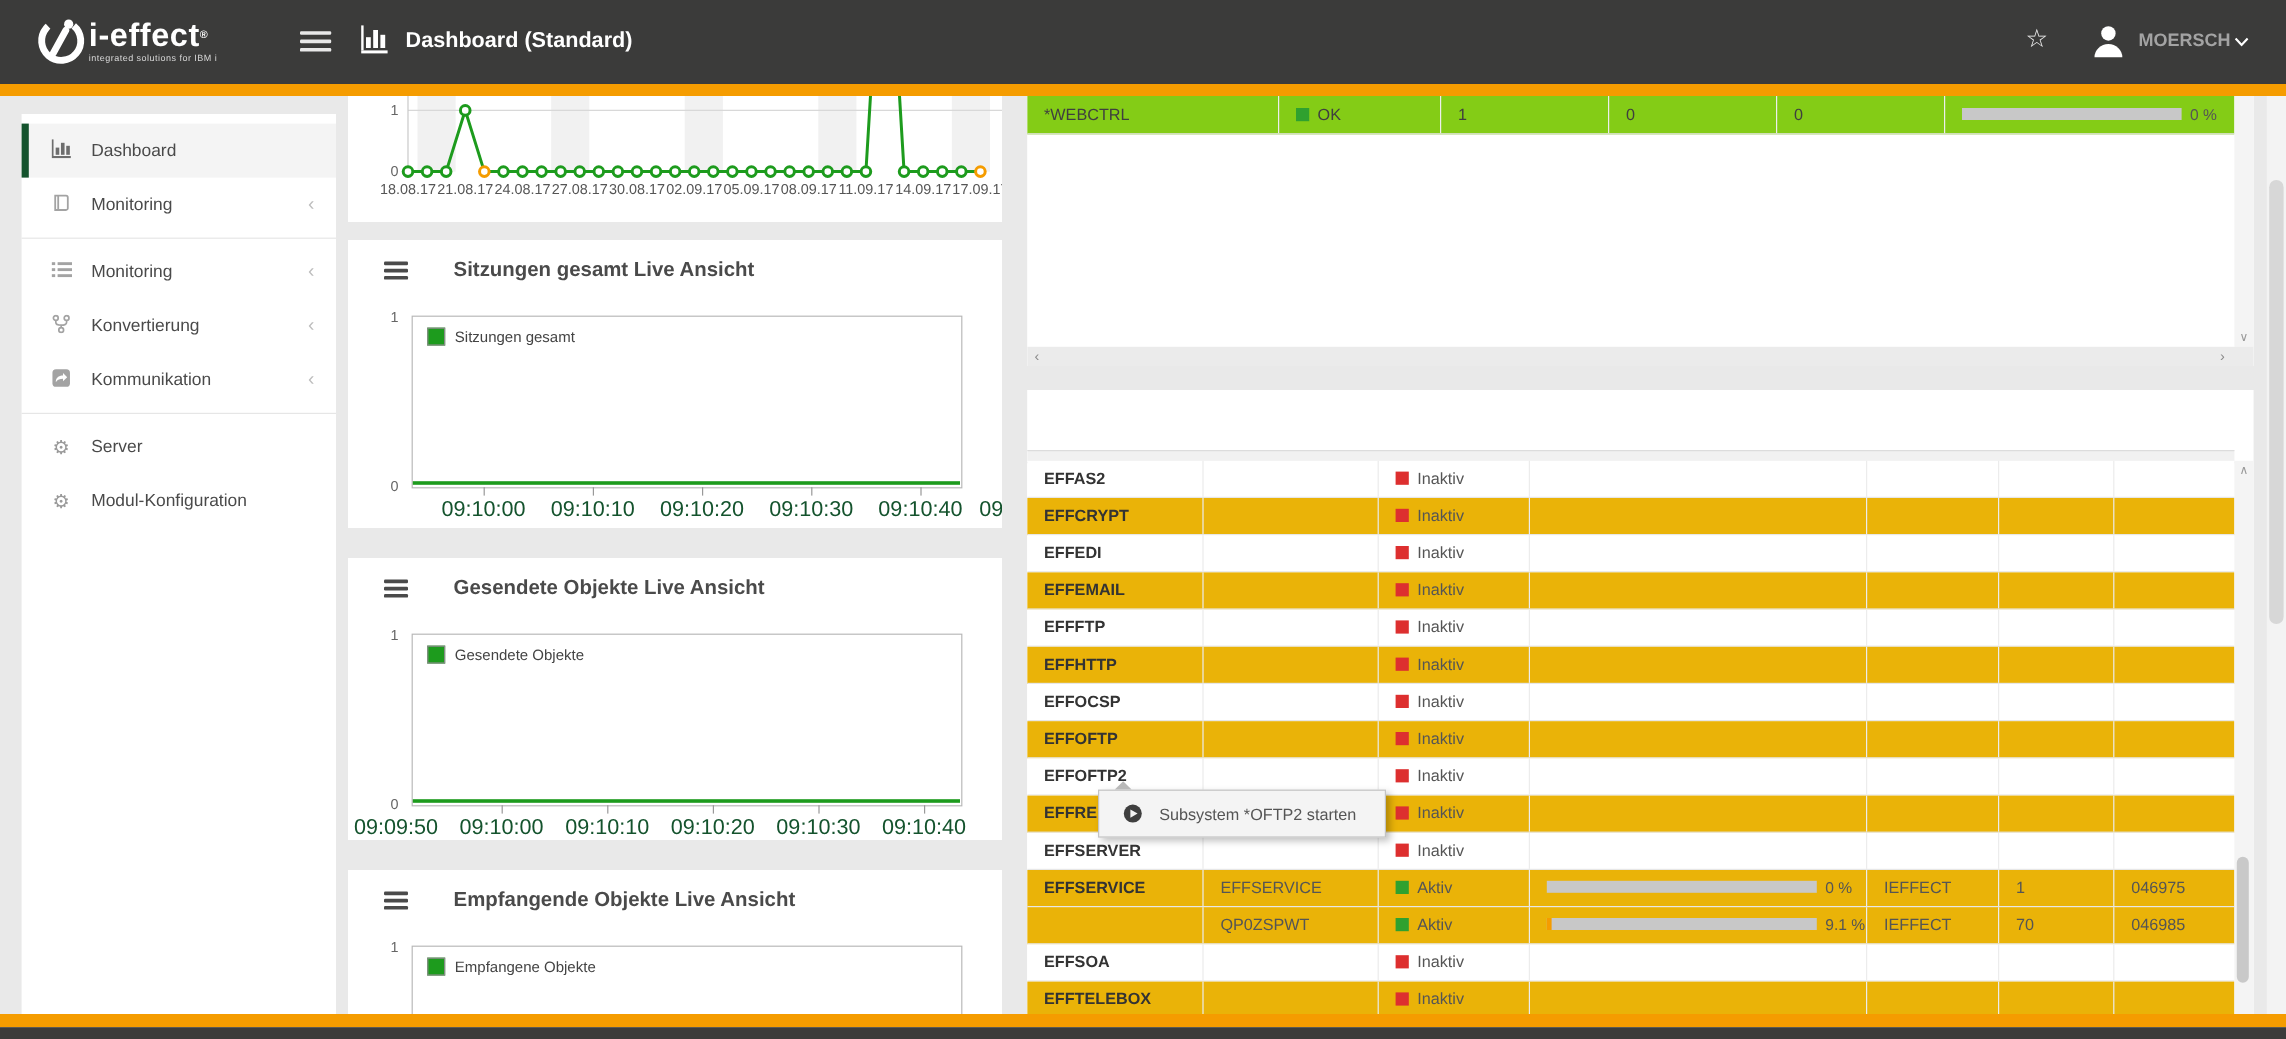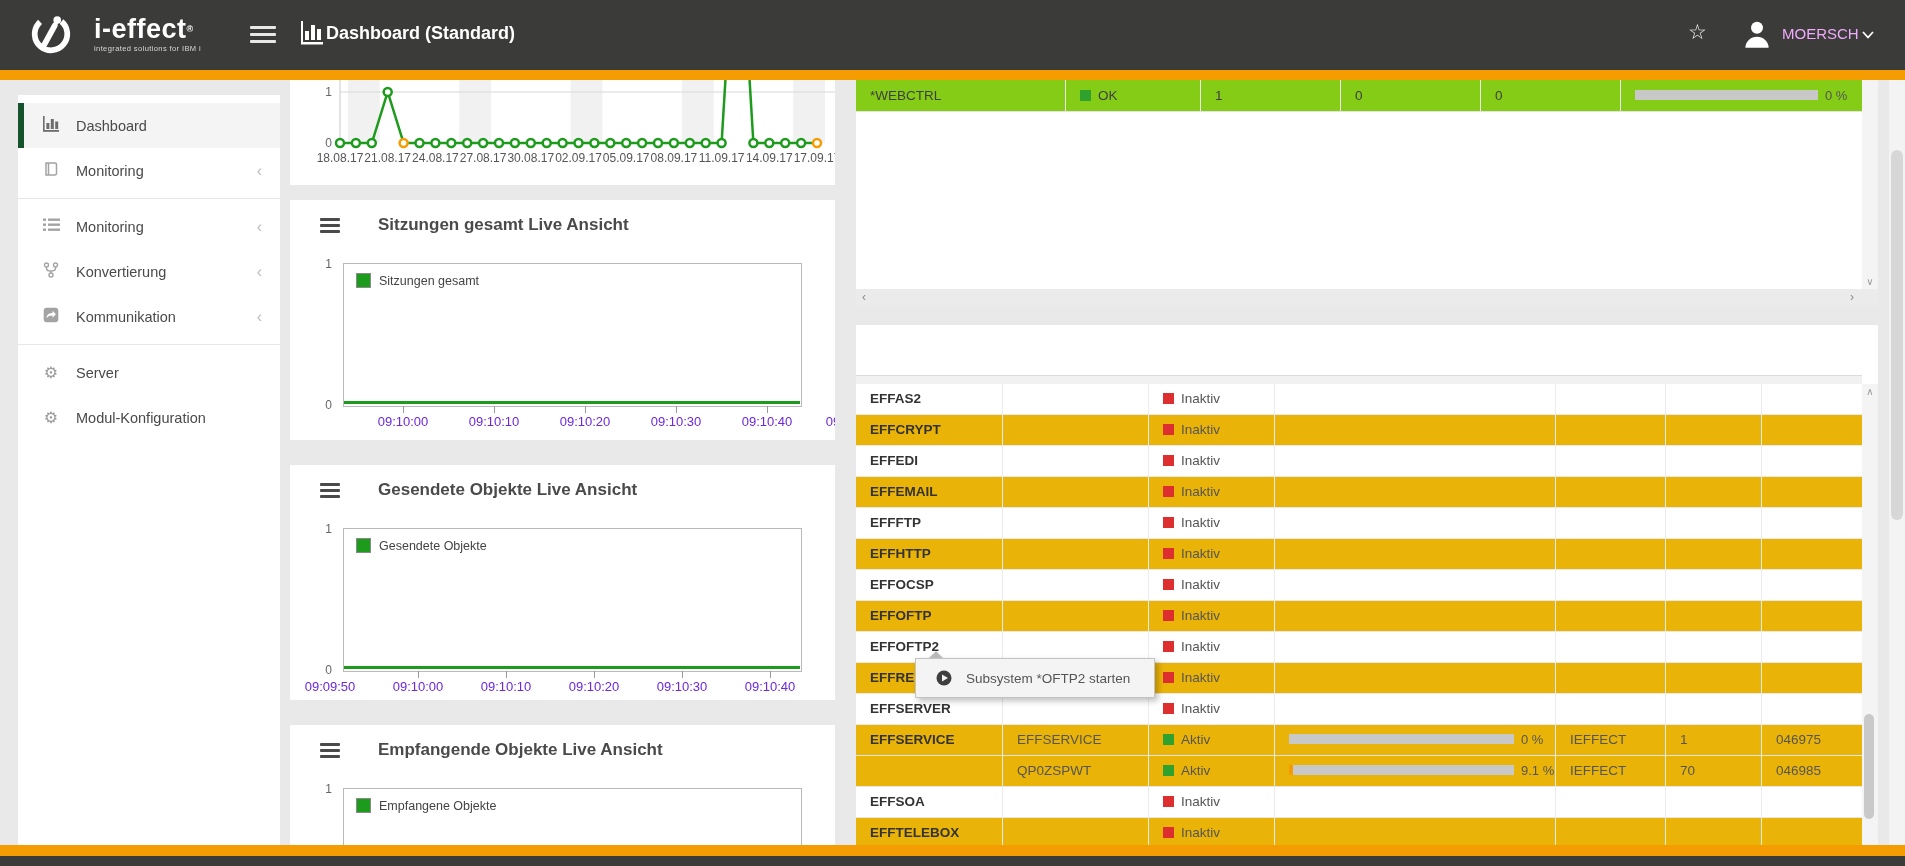--- a/index.html
+++ b/index.html
@@ -1,31 +1,31 @@
 <!DOCTYPE html>
 <html><head>
 <meta charset="utf-8">
 <style>
   html,body{margin:0;padding:0}
   body{width:1905px;height:866px;overflow:hidden;position:relative;background:#e9e9e9;
        font-family:"Liberation Sans",sans-serif;color:#444;}
   
   #navbar{position:absolute;left:0;top:0;width:1905px;height:70px;background:#3b3b3a;z-index:60}
   #brand{position:absolute;left:28px;top:11px;display:flex;align-items:center}
-  #brand-text{margin-left:20px;color:#fff}
+  #brand-text{margin-left:0;color:#fff}
   #brand-name{font-size:27px;font-weight:bold;letter-spacing:.5px;line-height:27px}
   #brand-reg{font-size:9px;vertical-align:top}
   #brand-tag{font-size:7.5px;color:#d8d8d8;letter-spacing:.4px;margin-top:1px;text-align:right}
   .nav-hamburger{position:absolute;left:250px;top:26px;width:26px;cursor:pointer}
   .nav-hamburger div{height:3px;background:#e8e8e8;margin-bottom:4px;border-radius:1px}
   #page-title-group{position:absolute;left:300px;top:21px;display:flex;align-items:center;color:#fff}
-  #page-title{font-size:18px;font-weight:bold;}
+  #page-title{font-size:18px;font-weight:bold;margin-left:12px}
   #star-icon{position:absolute;left:1688px;top:20px;font-size:21px;color:#f2f2f2;cursor:pointer}
   #user-icon{position:absolute;left:1742px;top:18px}
-  #user-name{position:absolute;left:1782px;top:25px;font-size:15px;font-weight:normal;color:#f0abfc;cursor:pointer}
+  #user-name{position:absolute;left:1782px;top:25px;font-size:15px;font-weight:bold;color:#a3a3a3;cursor:pointer}
   #user-caret{position:absolute;left:1862px;top:31px}
   #orange-top{position:absolute;left:0;top:70px;width:1905px;height:10px;background:#f59c00;z-index:60}
   #orange-bottom{position:absolute;left:0;top:845px;width:1905px;height:11px;background:#f59c00;z-index:60}
   #dark-bottom{position:absolute;left:0;top:856px;width:1905px;height:10px;background:#3b3b3a;z-index:60}
   
   #sidebar{position:absolute;left:18px;top:95px;width:262px;height:750px;background:#fff}
   .side-item{position:relative;height:45px;display:flex;align-items:center;cursor:pointer;font-size:14.5px;color:#4a4a4a}
   .side-item .sicon{width:22px;margin-left:22px;margin-right:14px;text-align:center;color:#a3a3a3}
   .side-item.active{background:#f4f4f4;border-left:6px solid #14532d}
   .side-item.active .sicon{margin-left:16px;color:#6d6d6d}
@@ -43,21 +43,21 @@
   .p-hamburger{position:absolute;left:30px;top:18px;width:20px;cursor:pointer}
   .p-hamburger div{height:3px;background:#4a4a4a;margin-bottom:3px;border-radius:1px}
   .lc-title{position:absolute;left:88px;top:15px;font-size:17px;font-weight:bold;color:#4a4a4a}
   .ymax,.ymin{position:absolute;left:22px;width:20px;text-align:right;font-size:12px;color:#666}
   .plotbox{position:absolute;left:53px;top:63px;width:457px;height:142px;border:1px solid #b9b9b9;background:#fff}
   .legend{position:absolute;left:66px;top:73px;display:flex;align-items:center}
   .legend .lsq{width:13px;height:13px;background:#1d9b1d;border:1px solid #8a8a8a}
   .legend .ltxt{margin-left:8px;font-size:12.5px;color:#444}
   .greenline{position:absolute;left:54px;width:456px;height:3px;background:#1d9b1d}
   .xtick{position:absolute;width:1px;height:7px;background:#999;top:206px}
-  .xlabel{position:absolute;top:214px;font-size:13px;color:#6d28d9;transform:translateX(-50%);white-space:nowrap}
+  .xlabel{position:absolute;top:214px;font-size:18px;color:#14532d;transform:translateX(-50%);white-space:nowrap}
   
   .trow{display:grid;grid-template-columns:210px 135px 140px 140px 140px 241px;height:31px;
         align-items:center;background:#84cc16;border-bottom:1px solid #e3e3e3;width:1006px}
   .trow .c{height:31px;line-height:31px;padding-left:14px;font-size:13.5px;color:#3f3f3f;border-right:1px solid #ededed;overflow:hidden;white-space:nowrap}
   .trow .c:last-child{border-right:none}
   .sq{display:inline-block;width:11px;height:11px;vertical-align:-1px;margin-right:7px}
   .sq.green{background:#2fa12f}.sq.red{background:#dd2f2f}
   .pbar{display:inline-block;width:183px;height:10px;background:#c8c8c8;vertical-align:0px;position:relative}
   .pctt{font-size:13px;color:#555;margin-left:7px}
   .vscroll{position:absolute;background:#f4f4f4}

